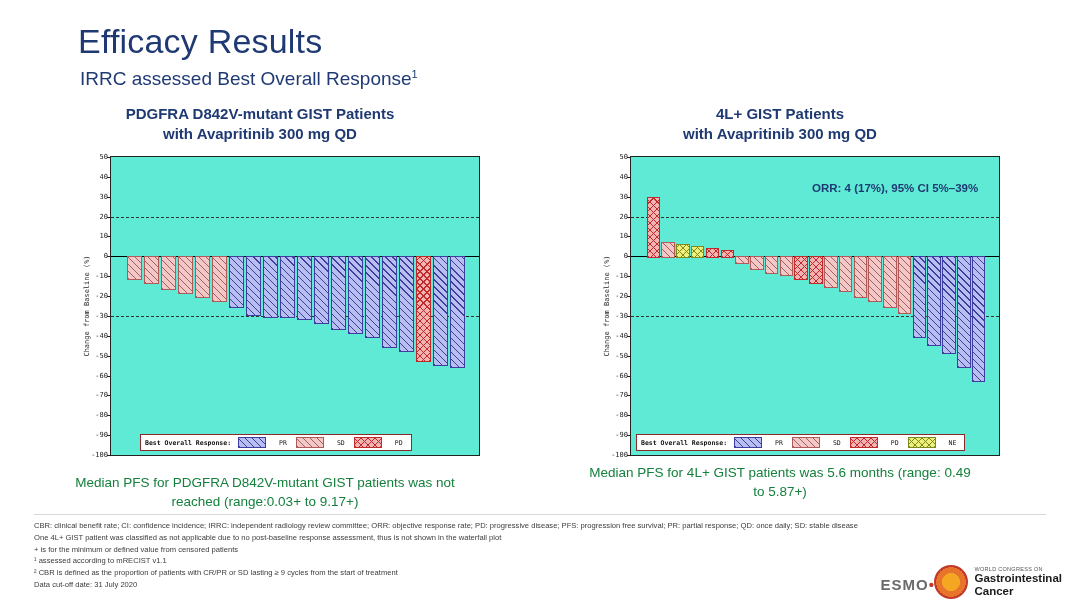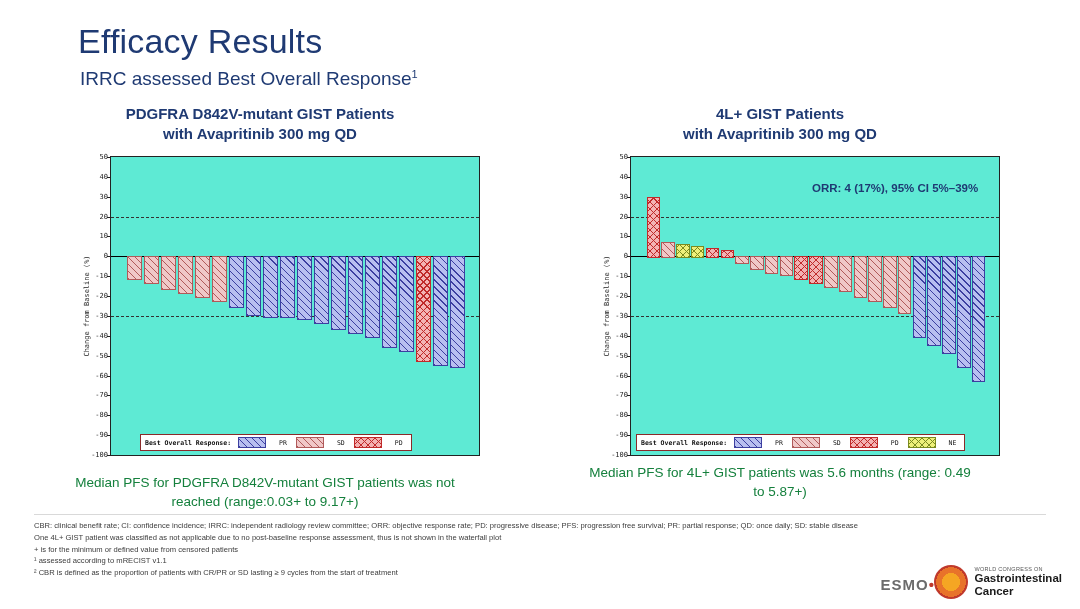--- a/index.html
+++ b/index.html
@@ -328,20 +328,21 @@
     </div>
   </div>
 
   <div class="fn-rule"></div>
   <div class="footnotes">
     <div>CBR: clinical benefit rate; CI: confidence incidence; IRRC: independent radiology review committee; ORR: objective response rate; PD: progressive disease; PFS: progression free survival; PR: partial response; QD: once daily; SD: stable disease</div>
     <div>One 4L+ GIST patient was classified as not applicable due to no post-baseline response assessment, thus is not shown in the waterfall plot</div>
     <div>+ is for the minimum or defined value from censored patients</div>
     <div>¹ assessed according to mRECIST v1.1</div>
     <div>² CBR is defined as the proportion of patients with CR/PR or SD lasting ≥ 9 cycles from the start of treatment</div>
+    <div>Data cut-off date: 31 July 2020</div>
   </div>
 
   <div class="esmo"><span>ESMO</span><span class="dot">•</span></div>
   <div class="gi-logo">
     <div class="gi-mark"></div>
     <div class="gi-text">
       <span class="small">WORLD CONGRESS ON</span>
       <span class="big">Gastrointestinal</span>
       <span class="big">Cancer</span>
     </div>

